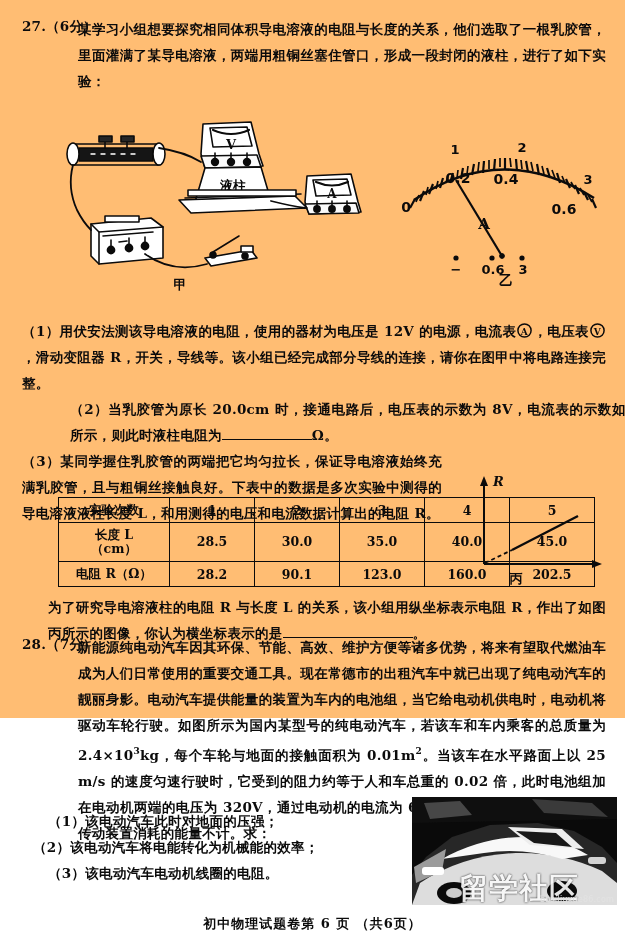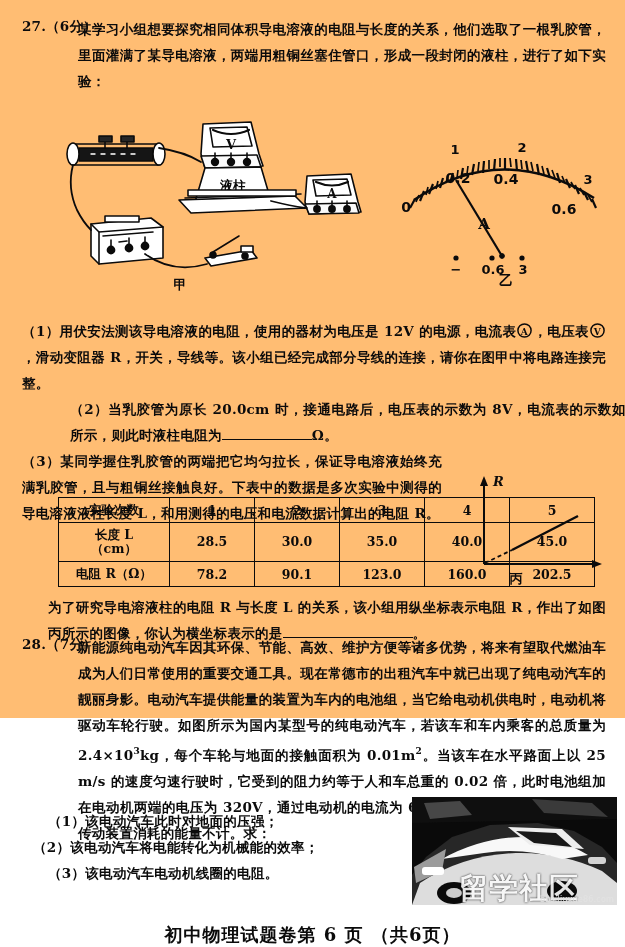--- a/index.html
+++ b/index.html
@@ -142,24 +142,23 @@
     letter-spacing: .2px;
   }
 
   
   .footer {
     position: absolute;
     left: 0;
     right: 0;
     top: 915px;
     text-align: center;
-    font-size: 18px;
+    font-size: 13px;
     font-weight: 700;
     letter-spacing: 1px;
-    margin-top: 8px;
   }
 </style>
 </head>
 <body>
 
 <div class="page">
 
   <div class="qnum" style="left:22px; top:18px;">
     <span>27.</span><span>（6分）</span>
   </div>
@@ -362,21 +361,21 @@
         <div>（cm）</div>
       </td>
       <td class="val tall">28.5</td>
       <td class="val tall">30.0</td>
       <td class="val tall">35.0</td>
       <td class="val tall">40.0</td>
       <td class="val tall">45.0</td>
     </tr>
     <tr>
       <td class="hdr">电阻 R（Ω）</td>
-      <td class="val">78.2</td>
+      <td class="val">28.2</td>
       <td class="val">90.1</td>
       <td class="val">123.0</td>
       <td class="val">160.0</td>
       <td class="val">202.5</td>
     </tr>
   </tbody>
     </table>
 
   <div class="fig-bing">
     <svg viewBox="0 0 150 110" width="150" height="110">

